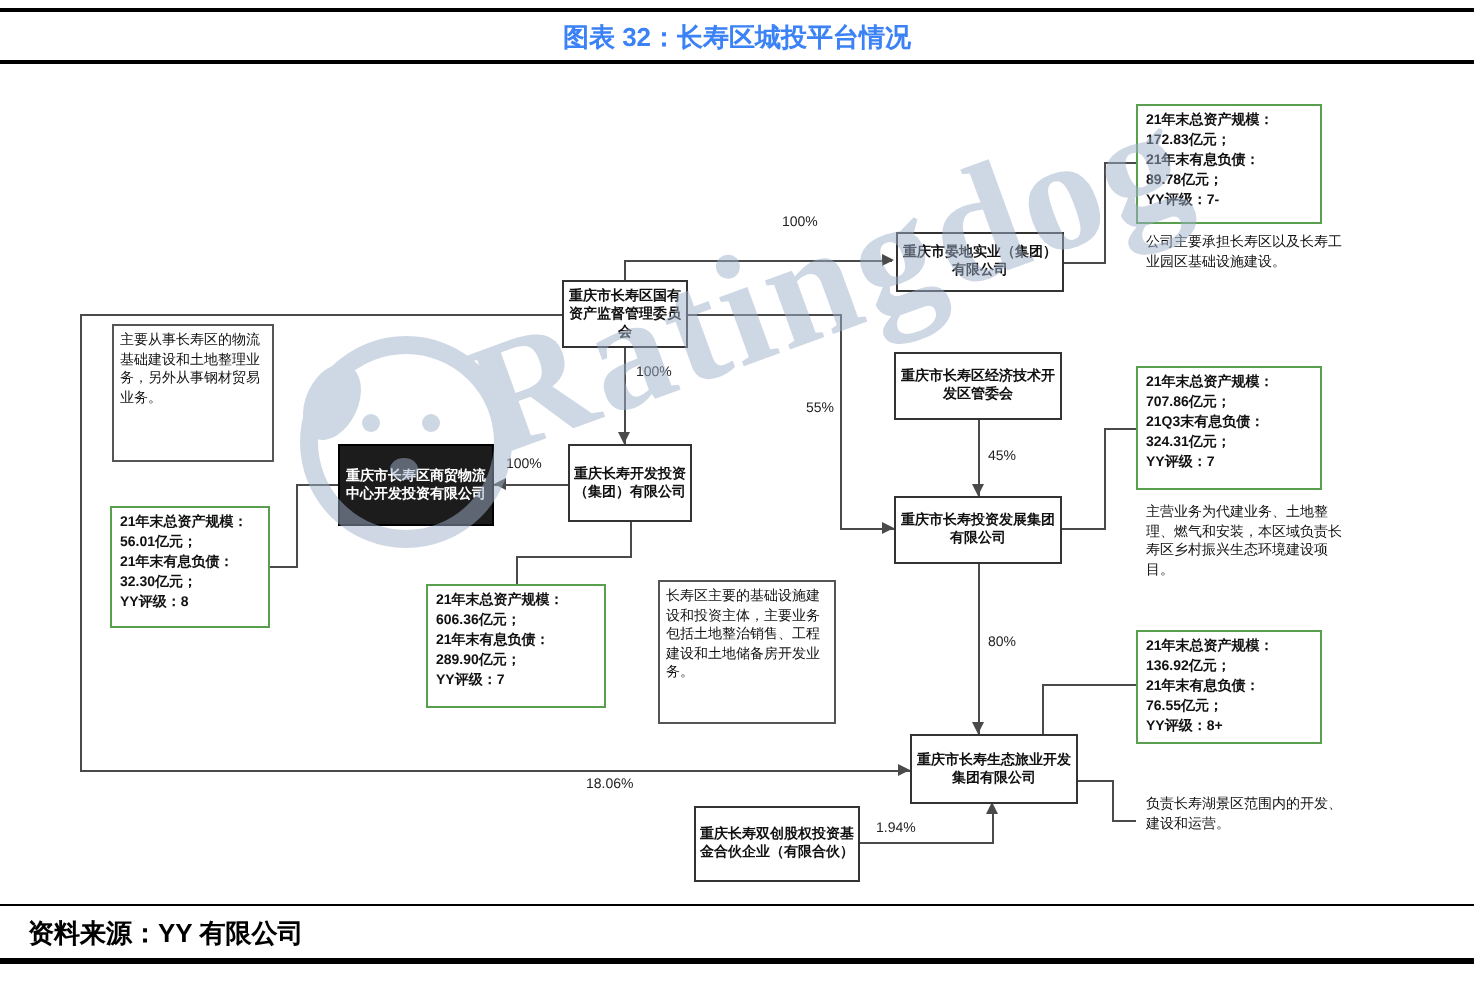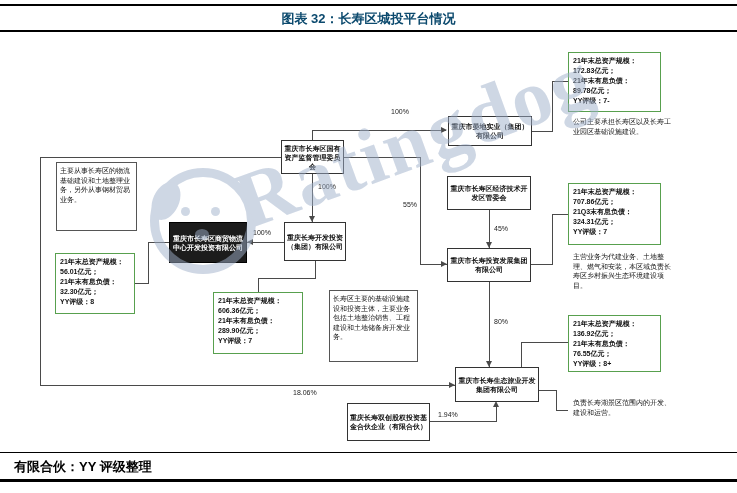--- a/index.html
+++ b/index.html
@@ -1,20 +1,20 @@
 <!DOCTYPE html>
 <html><head>
 <meta charset="utf-8">
 <style>
   html,body{margin:0;padding:0;background:#fff;}
   .page{position:relative;width:737px;height:493px;background:#fff;overflow:hidden;
         font-family:"Liberation Sans","DejaVu Sans",sans-serif;color:#111;}
   .hline{position:absolute;left:0;width:737px;background:#000;}
   .fig-title{position:absolute;top:10px;left:0;width:737px;text-align:center;
-             font-size:13px;font-weight:bold;color:#0c4a6e;}
+             font-size:13px;font-weight:bold;color:#3b82f6;}
   .source{position:absolute;left:14px;top:458px;font-size:13px;font-weight:bold;color:#000;}
 
   
   .line{position:absolute;background:#4a4a4a;z-index:2;}
   .arrow{position:absolute;width:0;height:0;z-index:2;}
   .arrow.r{border-top:3px solid transparent;border-bottom:3px solid transparent;border-left:6px solid #4a4a4a;}
   .arrow.l{border-top:3px solid transparent;border-bottom:3px solid transparent;border-right:6px solid #4a4a4a;}
   .arrow.d{border-left:3px solid transparent;border-right:3px solid transparent;border-top:6px solid #4a4a4a;}
   .arrow.u{border-left:3px solid transparent;border-right:3px solid transparent;border-bottom:6px solid #4a4a4a;}
 
@@ -172,16 +172,16 @@
     <div class="wm-logo">
       <div class="wm-ear"></div>
       <div class="wm-eye l"></div>
       <div class="wm-eye r"></div>
       <div class="wm-nose"></div>
     </div>
     <div class="wm-text">Ratingdog</div>
   </div>
 
   <div class="hline" style="top:452px;height:1px;"></div>
-  <div class="source">有限合伙：YY 评级整理</div>
+  <div class="source">资料来源：YY 有限公司</div>
   <div class="hline" style="top:479px;height:3px;"></div>
 
 </div>
 
 </body></html>

